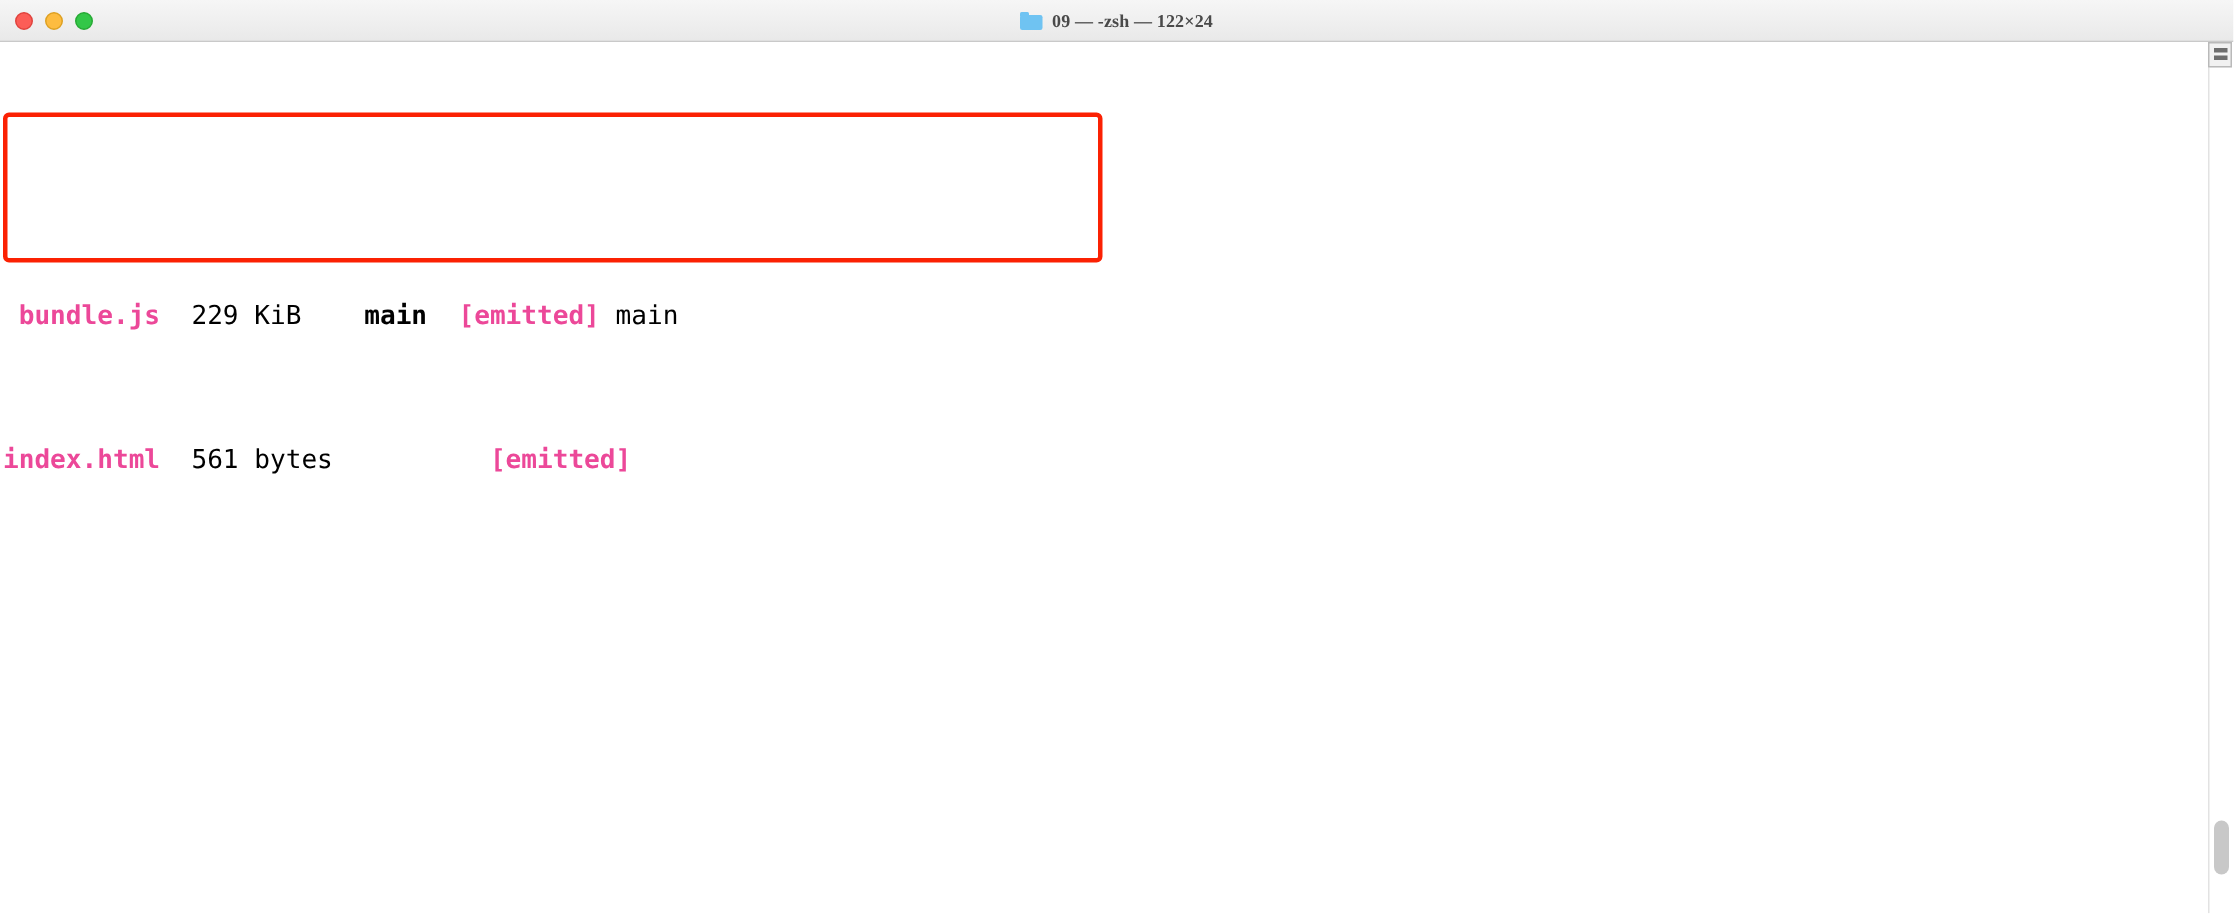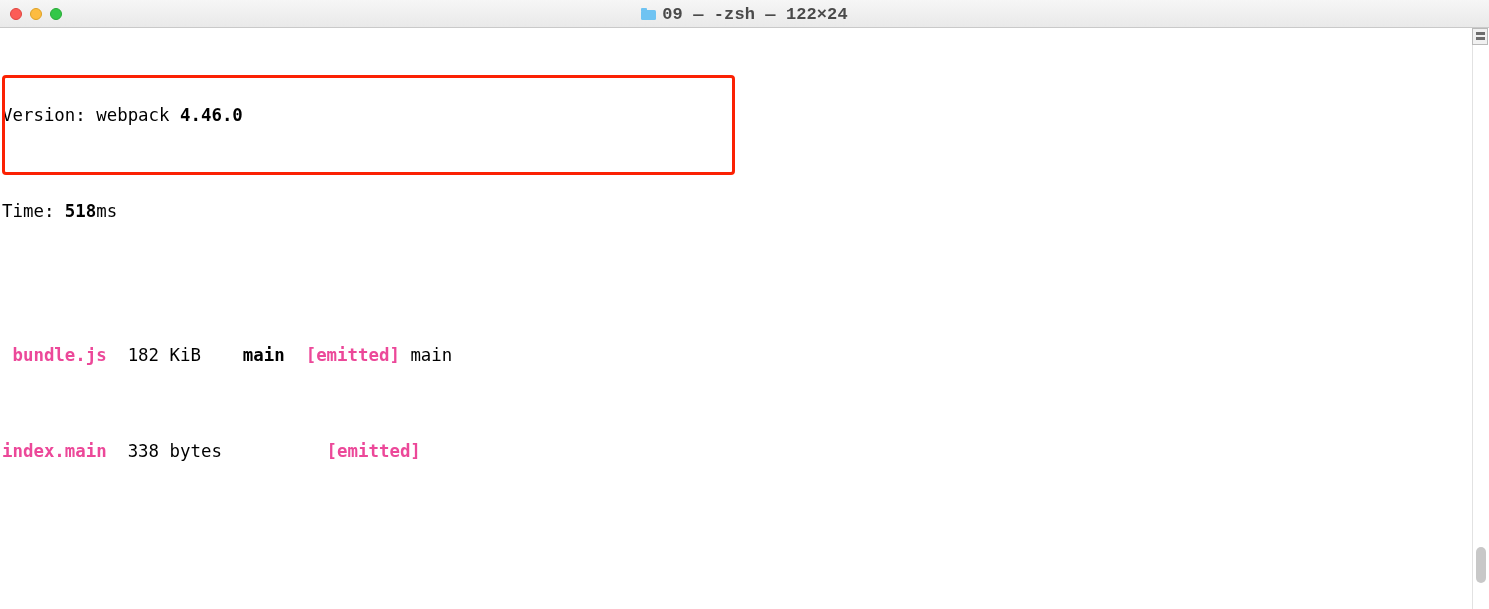--- a/index.html
+++ b/index.html
@@ -49,22 +49,22 @@
   .folder-icon { width: 15px; height: 12px; position: relative; display:block; }
   .folder-icon .tab {
     position: absolute; left: 0; top: 0; width: 6px; height: 3px;
     background: #6fc3f2; border-radius: 1px 1px 0 0;
   }
   .folder-icon .body {
     position: absolute; left: 0; top: 2px; width: 15px; height: 10px;
     background: #6fc3f2; border-radius: 1.5px;
   }
   .title-text {
-    font-family: Liberation Mono, monospace;
-    font-size: 17px;
+    font-family: Liberation Serif, serif;
+    font-size: 12px;
     font-weight: bold;
     color: #4a4a4a;
     letter-spacing: 0.1px;
   }
 
   
   .term {
     position: relative;
     width: 1489px;
     height: 581px;
@@ -147,29 +147,27 @@
           <span class="body"></span>
       </span>
       <span class="title-text">09 — -zsh — 122×24</span>
     </div>
   </div>
 
   <div class="term">
 
     <div class="term-text">
 
-      <div class="line"><span>Version: webpack </span><span class="b">4.46.0</span></div>
-
-      <div class="line"><span>Time: </span><span class="b">518</span><span>ms</span></div>
 
 
 
-      <div class="line"><span class="g"> bundle.js</span><span>  182 KiB</span><span class="b">    main</span><span>  </span><span class="g">[emitted]</span><span> </span><span>main</span></div>
 
-      <div class="line"><span class="g">index.main</span><span>  338 bytes</span><span class="b">        </span><span>  </span><span class="g">[emitted]</span><span></span></div>
+      <div class="line"><span class="g"> bundle.js</span><span>  229 KiB</span><span class="b">    main</span><span>  </span><span class="g">[emitted]</span><span> </span><span>main</span></div>
+
+      <div class="line"><span class="g">index.html</span><span>  561 bytes</span><span class="b">        </span><span>  </span><span class="g">[emitted]</span><span></span></div>
 
       
 
       
 
       
 
       
 
     </div>

